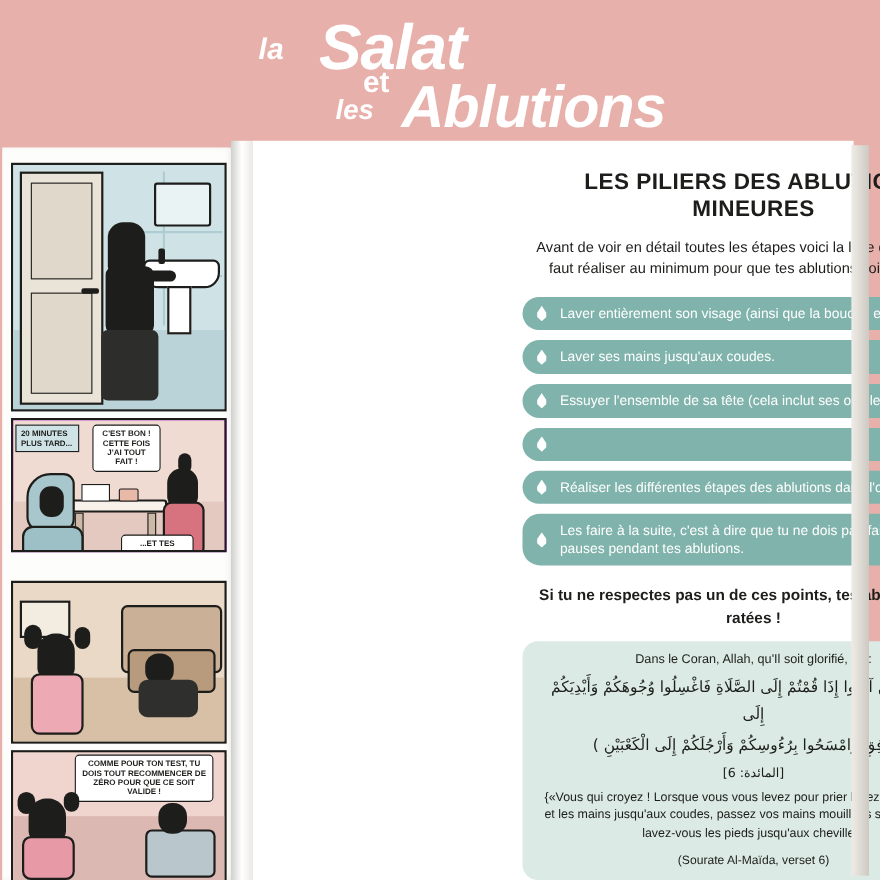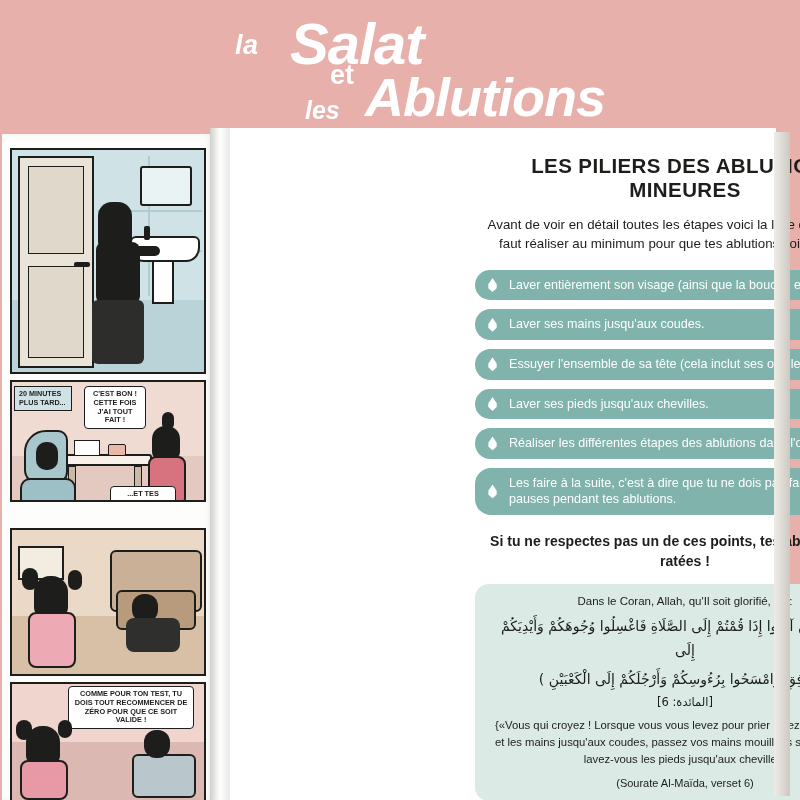--- a/index.html
+++ b/index.html
@@ -29,21 +29,21 @@
   .t-salat {
     position:absolute; left:110px; top:2px;
     font-size:58px; font-weight:bold; font-style:italic;
     letter-spacing:-1px;
   }
   .t-et {
     position:absolute; left:150px; top:52px;
     font-size:27px; font-weight:bold;
   }
   .t-les {
-    position:absolute; left:125px; top:88px;
+    position:absolute; left:125px; top:78px;
     font-size:25px; font-style:italic; font-weight:bold;
   }
   .t-abl {
     position:absolute; left:185px; top:58px;
     font-size:54px; font-weight:bold; font-style:italic;
     letter-spacing:-1px;
   }
 
   #logo {
     position:absolute; right:22px; top:6px;
@@ -248,21 +248,20 @@
       <div class="pillar">
         <span class="drop"></span>
         <span>Laver ses mains jusqu'aux coudes.</span>
       </div>
       <div class="pillar">
         <span class="drop"></span>
         <span>Essuyer l'ensemble de sa tête (cela inclut ses oreilles).</span>
       </div>
       <div class="pillar">
         <span class="drop"></span>
-        <span>Laver ses pieds jusqu'aux chevilles.</span>
       </div>
       <div class="pillar">
         <span class="drop"></span>
         <span>Réaliser les différentes étapes des ablutions dans l'ordre.</span>
       </div>
       <div class="pillar">
         <span class="drop"></span>
         <span>Les faire à la suite, c'est à dire que tu ne dois pas faire de longues pauses pendant tes ablutions.</span>
       </div>
 

